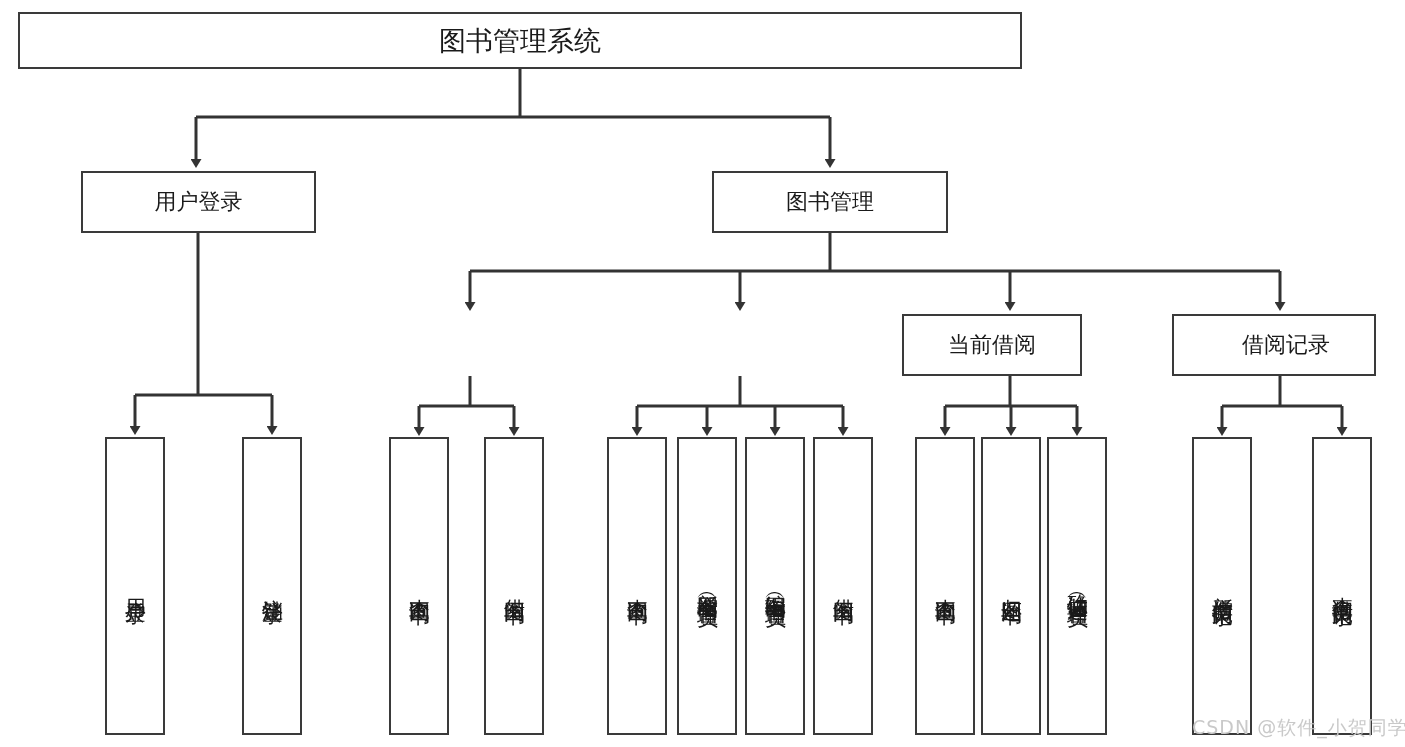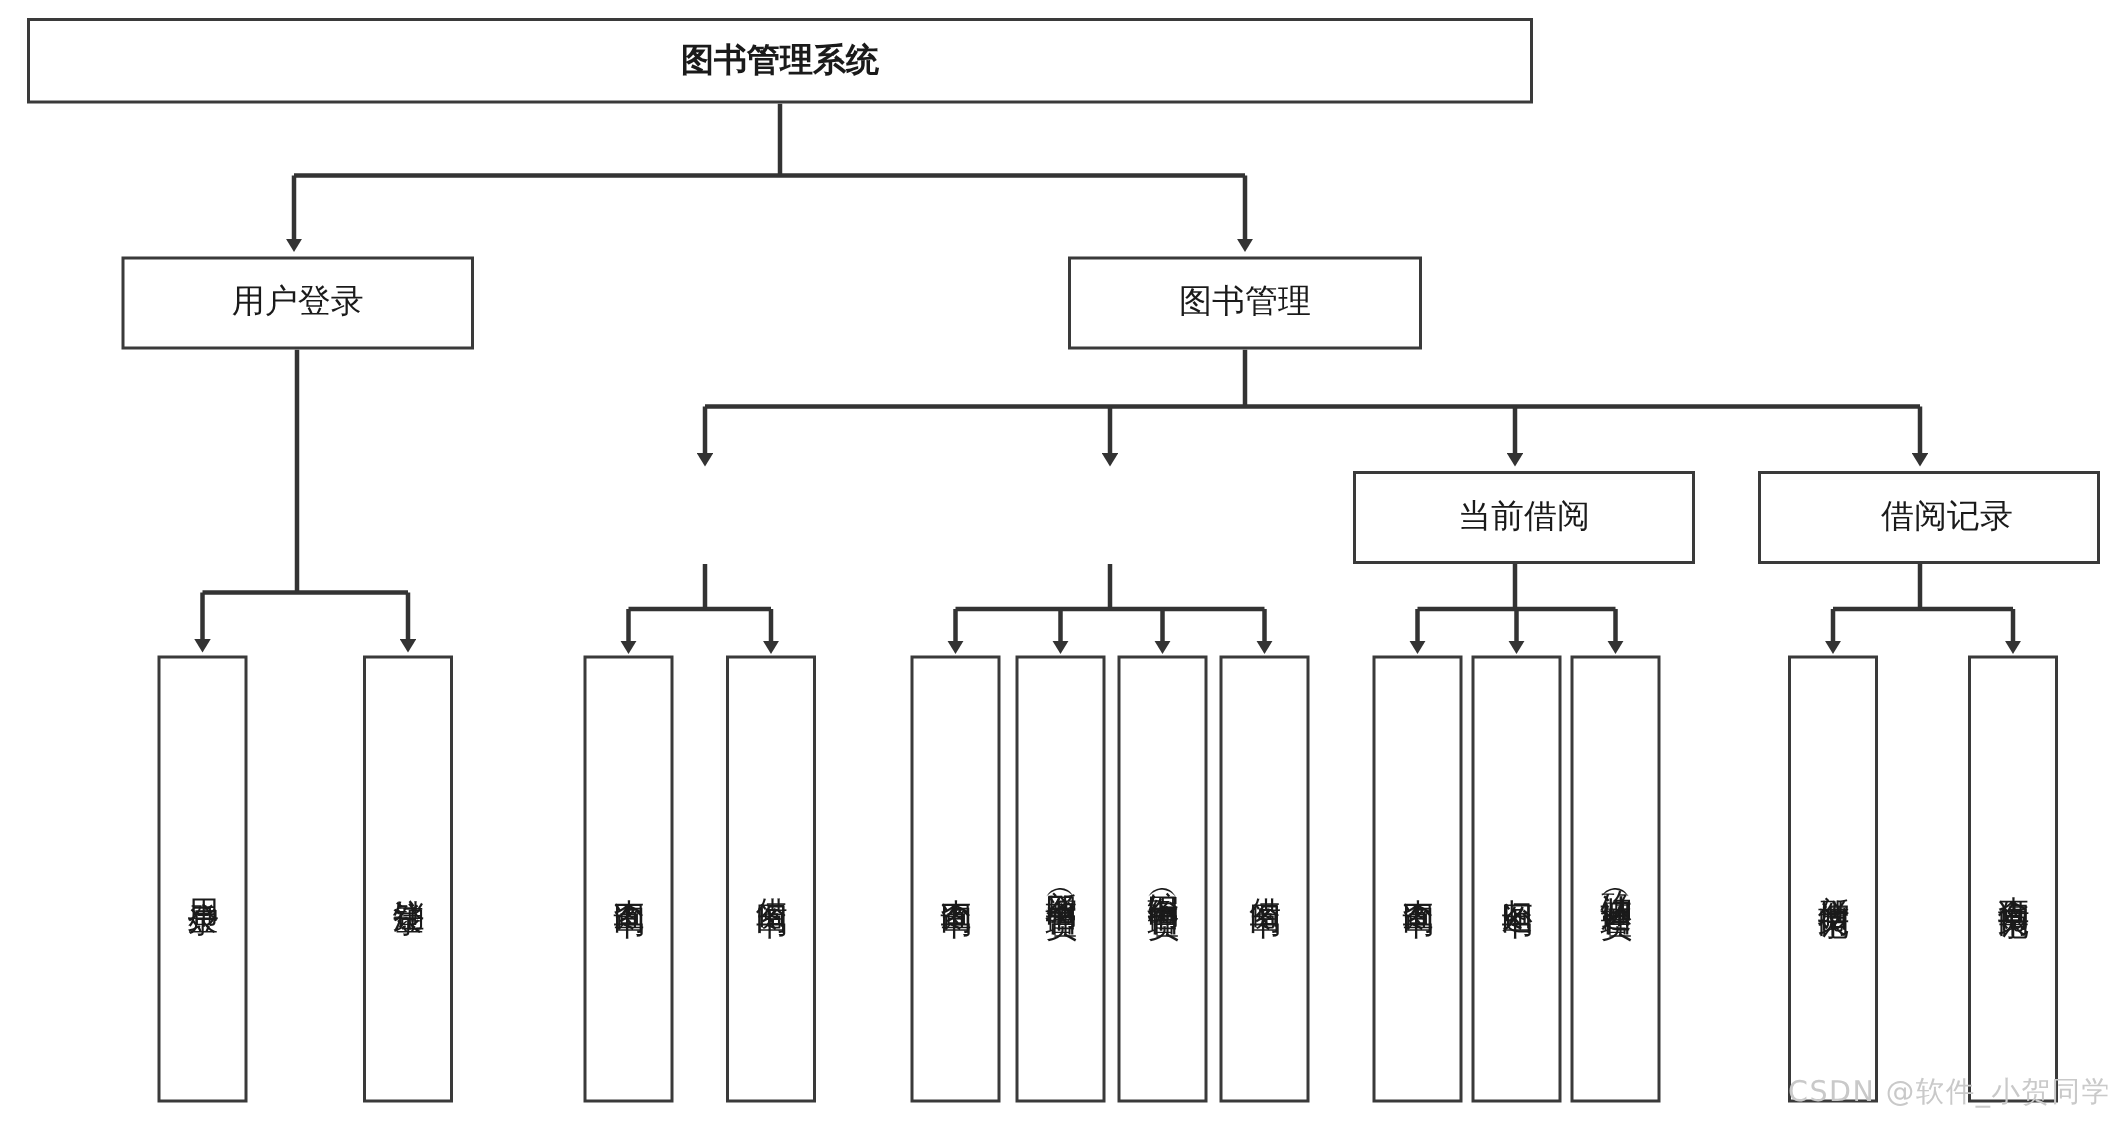--- a/index.html
+++ b/index.html
@@ -39,22 +39,21 @@
   .node-label {
     color: #1a1a1a;
     text-align: center;
     line-height: 1.15;
     white-space: nowrap;
   }
   .node.horizontal .node-label {
     font-size: 22px;
   }
   .node.root .node-label {
-    font-size: 22px;
-    font-weight: bold;
+    font-size: 27px;
   }
   .node.vertical .node-label {
     font-size: 21px;
     writing-mode: vertical-rl;
     text-orientation: upright;
     letter-spacing: 2px;
     line-height: 1;
     white-space: normal;
   }
   .watermark {
@@ -137,24 +136,24 @@
     <span class="node-label">图书管理系统</span>
   </div>
 
   <div class="node horizontal" style="left:81px; top:171px; width:235px; height:62px;">
     <span class="node-label">用户登录</span>
   </div>
   <div class="node horizontal" style="left:712px; top:171px; width:236px; height:62px;justify-content:center;">
     <span class="node-label">图书管理</span>
   </div>
 
-  <div class="node horizontal" style="left:902px; top:314px; width:228px; height:62px;">
+  <div class="node horizontal" style="left:902px; top:314px; width:180px; height:62px;">
     <span class="node-label">当前借阅</span>
   </div>
-  <div class="node horizontal" style="left:1172px; top:314px; width:228px; height:62px;padding-left:24px;">
+  <div class="node horizontal" style="left:1172px; top:314px; width:204px; height:62px;padding-left:24px;">
     <span class="node-label">借阅记录</span>
   </div>
 
   <div class="node vertical" style="left:105px; top:437px; width:60px; height:298px;">
     <span class="node-label">用户登录</span>
   </div>
   <div class="node vertical" style="left:242px; top:437px; width:60px; height:298px;">
     <span class="node-label">注销登录</span>
   </div>
   <div class="node vertical" style="left:389px; top:437px; width:60px; height:298px;">

